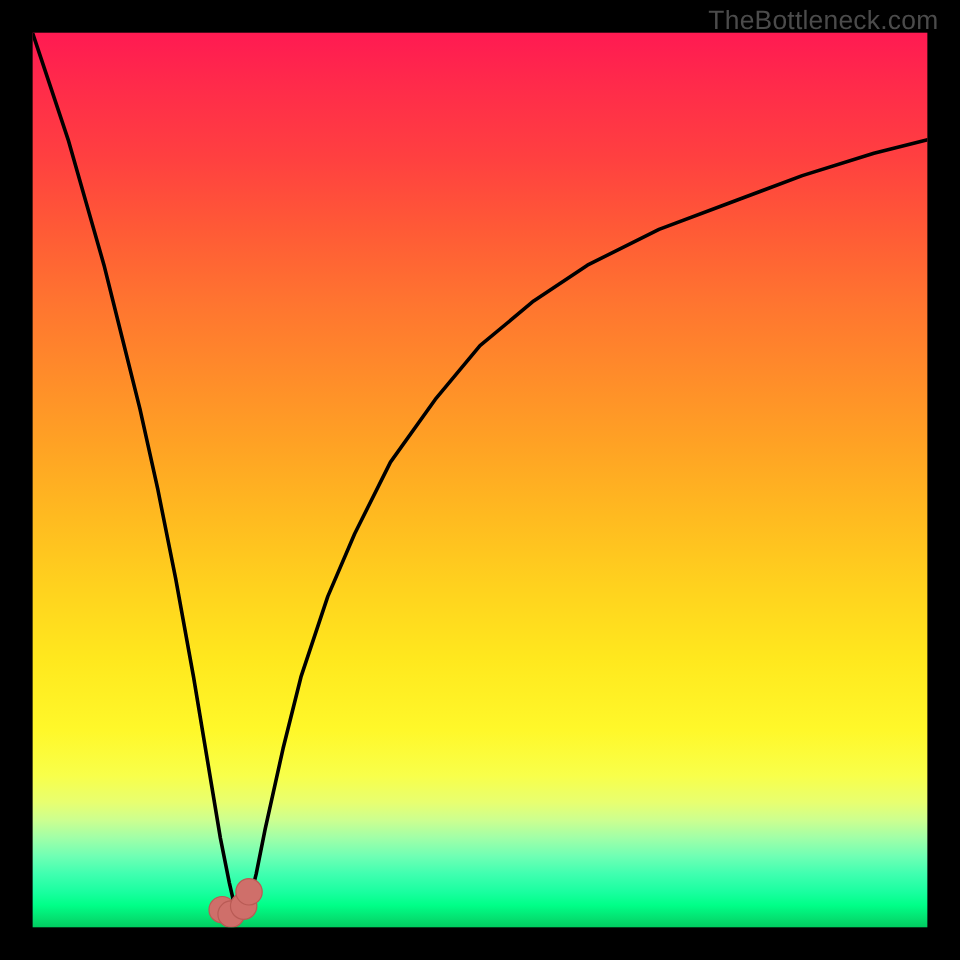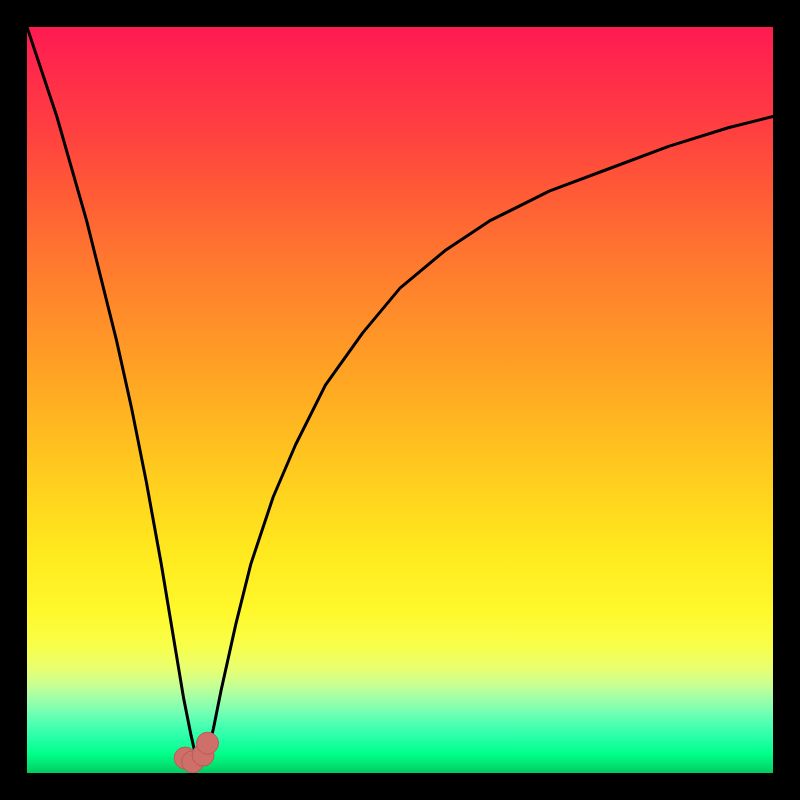--- a/index.html
+++ b/index.html
@@ -80,13 +80,14 @@
           <path d="M179.04 731.08 L186.50 701.24 L193.96 663.94 L208.88 596.80 L223.80 537.12 L246.18 469.98 L268.56 417.76 L298.40 358.08 L335.70 305.86 L373.00 261.10 L417.76 223.80 L462.52 193.96 L522.20 164.12 L581.88 141.74 L641.56 119.36 L701.24 100.71 L746.00 89.52" fill="none" stroke="#000000" stroke-width="3" stroke-linecap="round" stroke-linejoin="round"></path>
         </g>
       <g id="marker-group">
           <circle cx="158.15" cy="731.08" r="11" fill="#cf6f6a" stroke="#b95b55" stroke-width="1"></circle>
           <circle cx="165.61" cy="734.81" r="11" fill="#cf6f6a" stroke="#b95b55" stroke-width="1"></circle>
           <circle cx="176.06" cy="728.10" r="11" fill="#cf6f6a" stroke="#b95b55" stroke-width="1"></circle>
           <circle cx="180.53" cy="716.16" r="11" fill="#cf6f6a" stroke="#b95b55" stroke-width="1"></circle>
         </g>
     </svg>
   </div>
+  <div class="watermark">TheBottleneck.com</div>
 </div>
 
 </body></html>

